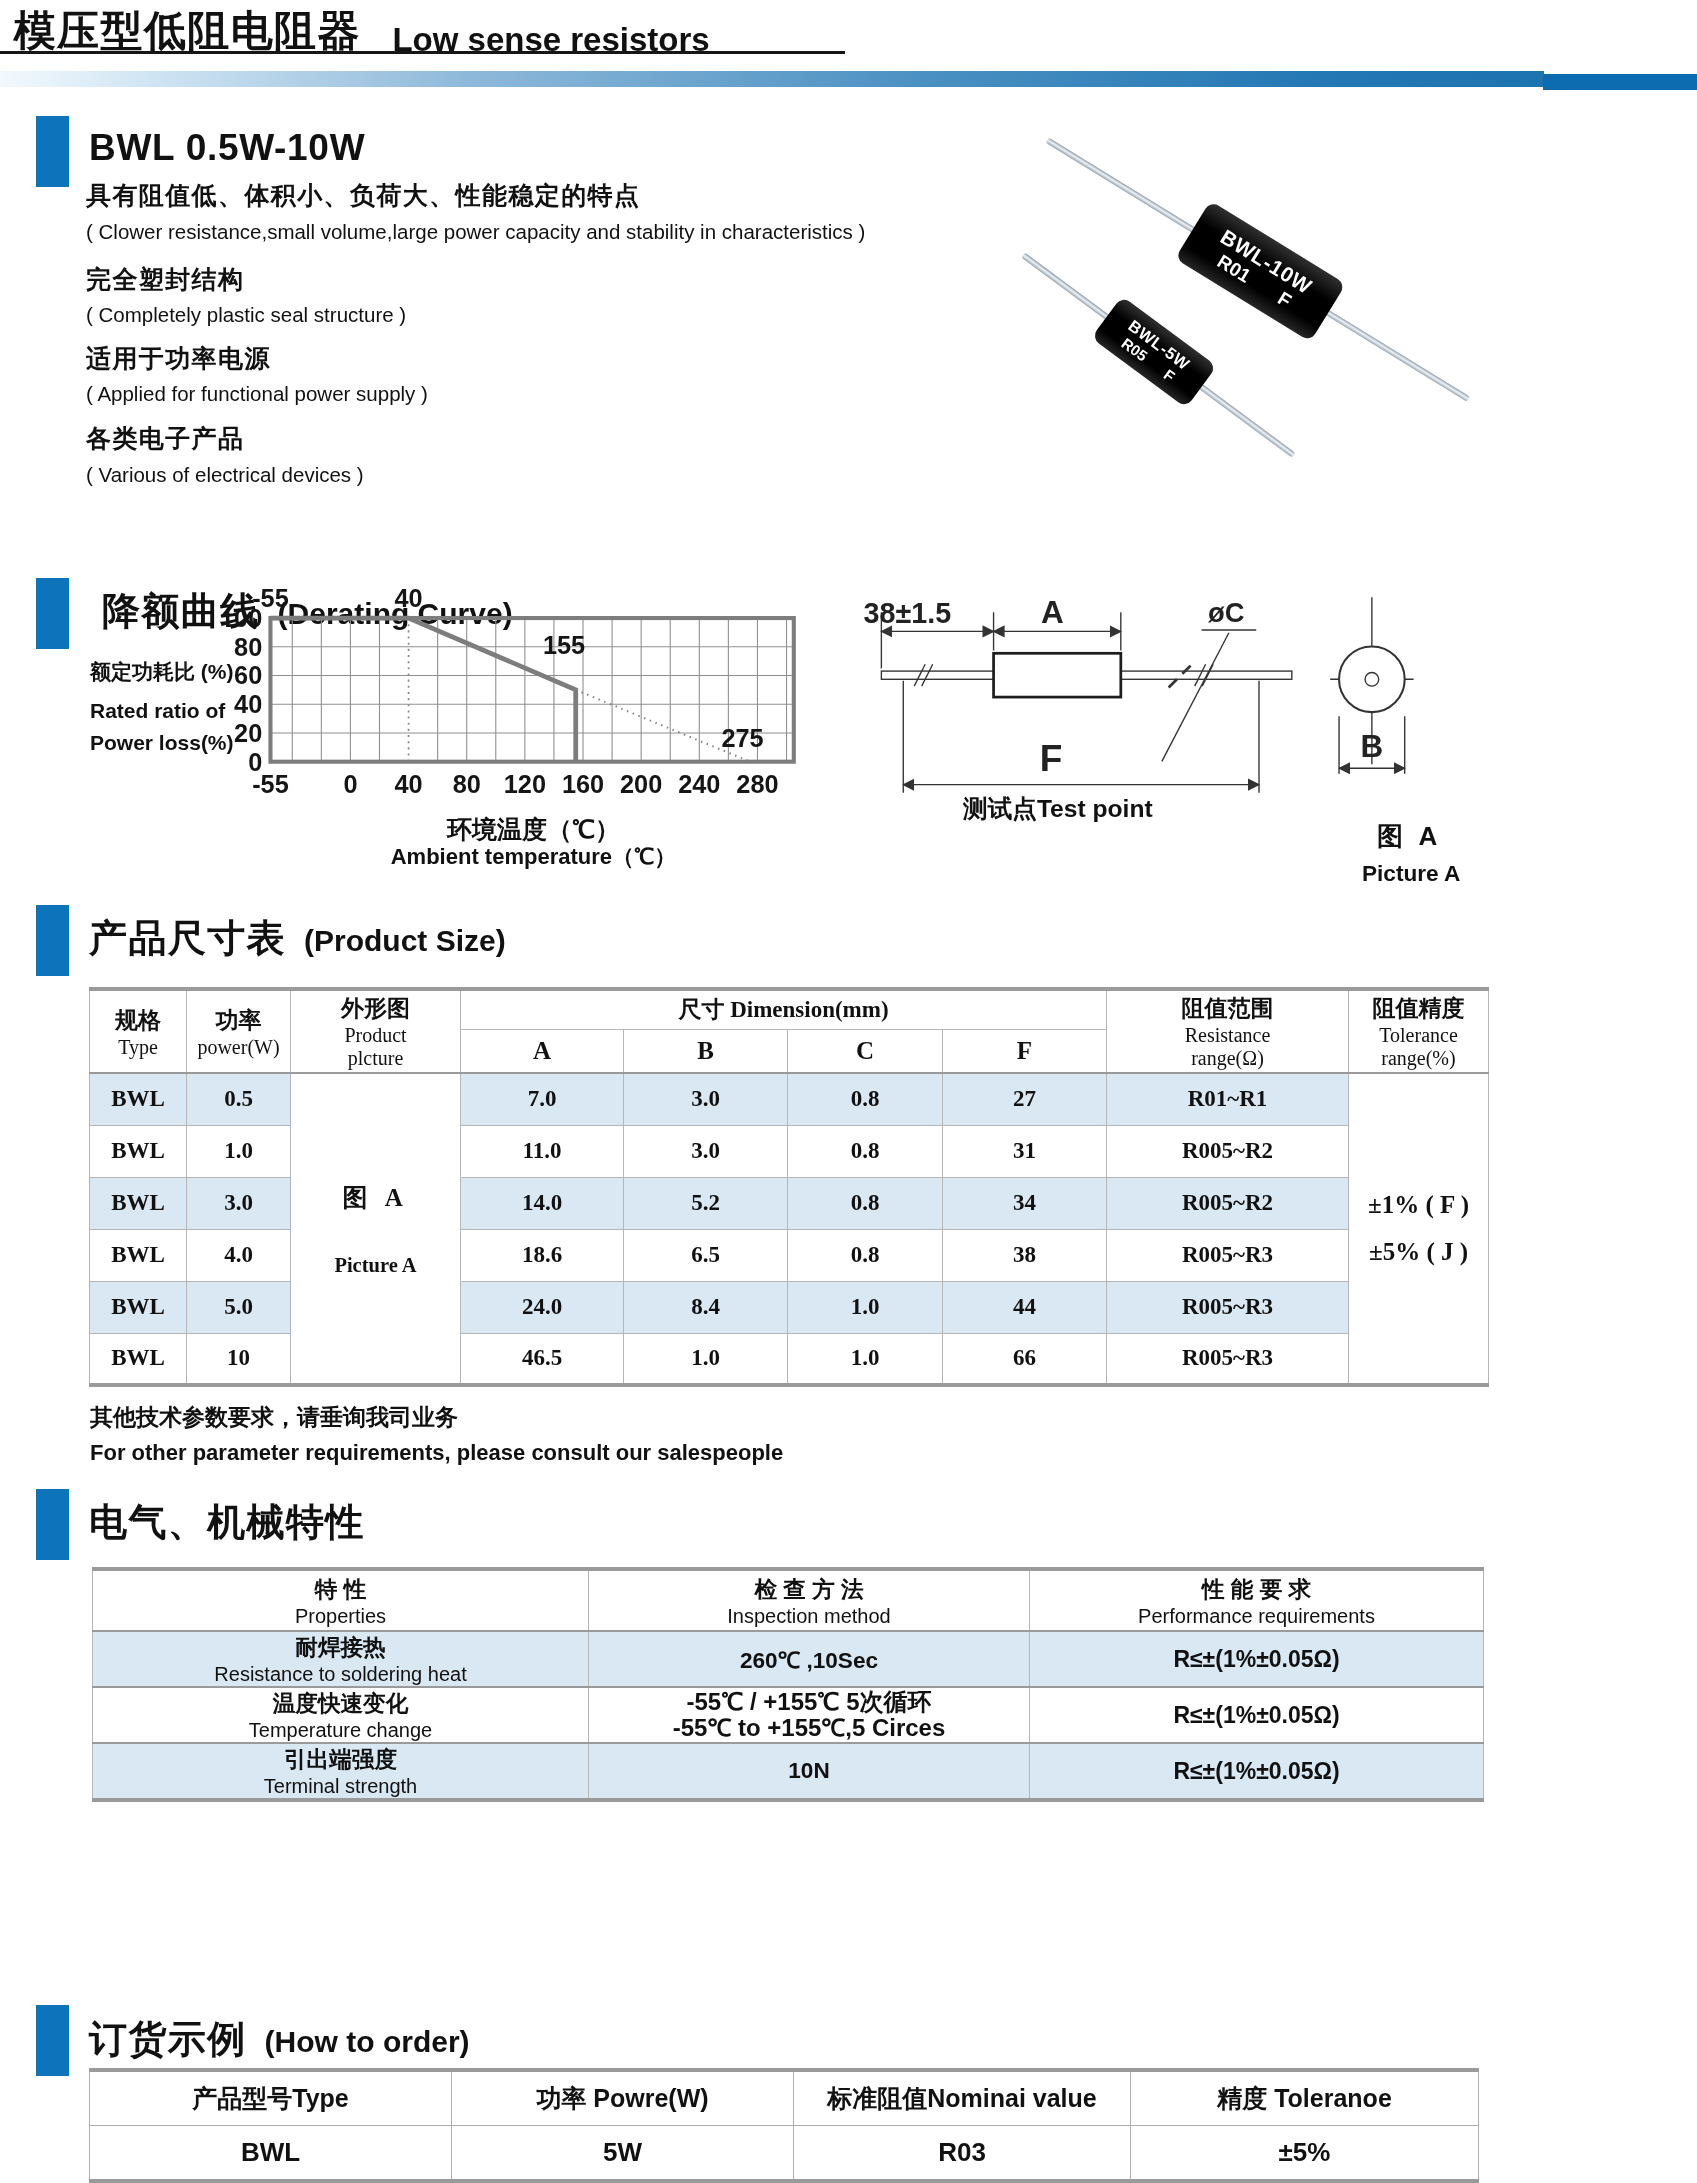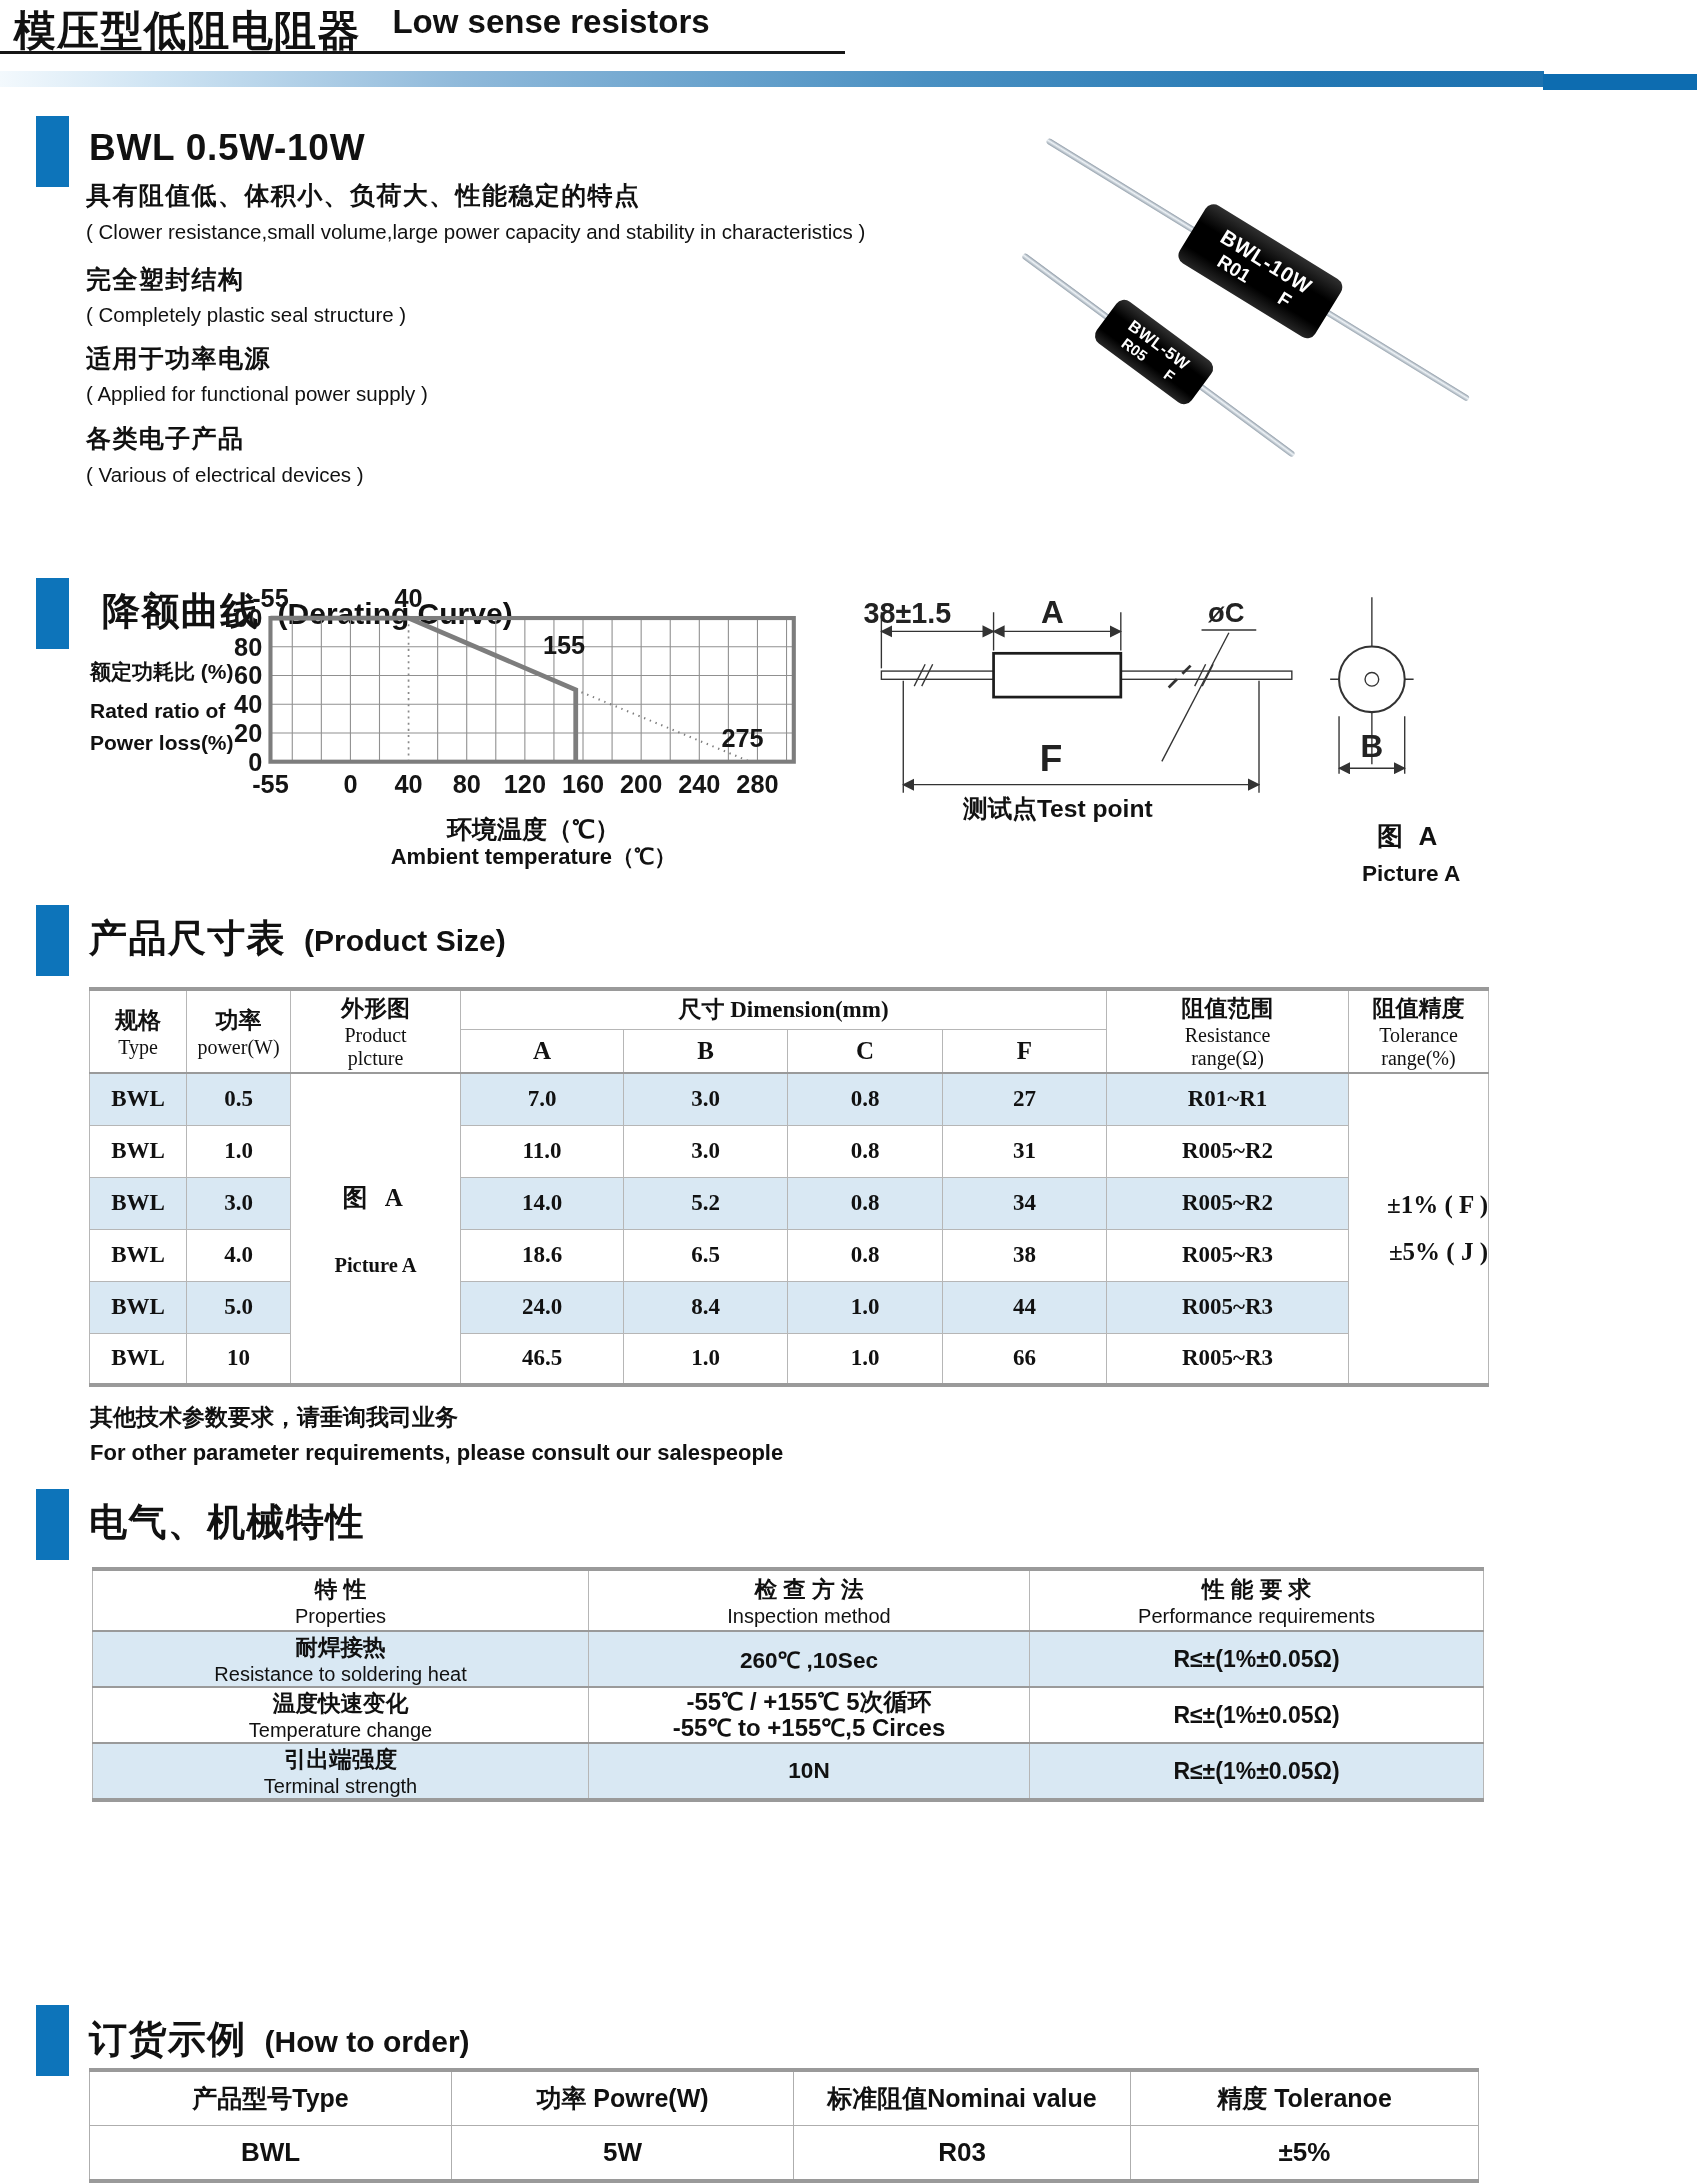--- a/index.html
+++ b/index.html
@@ -51,21 +51,21 @@
   .size-table thead tr.h1{height:40px;}
   .size-table thead tr.h2{height:44px;}
   .size-table tbody tr{height:52px;}
   .size-table tbody tr:first-child td{border-top:2.7px solid #9a9a9a;}
   .size-table td{font-size:23px;font-weight:600;}
   .size-table .sub-h{font-size:25px;font-weight:bold;}
   .size-table td.pic,.size-table td.tol{background:#fff;}
   .pic-wrap{display:flex;flex-direction:column;align-items:center;gap:40px;}
   .pic-zh{font-size:25px;font-weight:bold;letter-spacing:5.5px;}
   .pic-en{font-size:20.5px;font-weight:600;}
-  .tol-wrap{display:flex;flex-direction:column;align-items:flex-end;gap:19px;}
+  .tol-wrap{display:flex;flex-direction:column;align-items:center;gap:19px;}
   .tol-line{font-size:25px;font-weight:bold;}
   .note-zh{font-size:23px;font-weight:bold;}
   .note-en{font-size:22px;font-weight:600;}
   
   .props-table{border-top:4.8px solid #9a9a9a;border-bottom:4.8px solid #9a9a9a;}
   .props-table th,.props-table td{border-left:1.4px solid #b6b6b6;border-right:1.4px solid #b6b6b6;border-top:2.7px solid #9a9a9a;}
   .props-table thead th{border-top:none;height:59px;}
   .props-table tbody tr{height:53px;}
   .props-table .m{font-size:22.6px;font-weight:600;}
   .props-table .m2{font-size:24px;font-weight:600;line-height:1.1;}
@@ -76,21 +76,21 @@
   .order-table{border-top:4.8px solid #9a9a9a;border-bottom:4.8px solid #9a9a9a;}
   .order-table th,.order-table td{border:1.4px solid #aeaeae;}
   .order-table thead tr{height:55px;}
   .order-table tbody tr{height:56px;}
   .order-table th{font-size:25px;font-weight:bold;}
   .order-table td{font-size:26px;font-weight:bold;}
 </style>
 </head>
 <body>
 
-<div class="abs" style="left:13.7px;top:2.7px;display:flex;align-items:flex-start;gap:31.5px;">
+<div class="abs" style="left:13.7px;top:2.7px;display:flex;align-items:flex-end;gap:31.5px;">
   <span class="main-title-zh">模压型低阻电阻器</span>
   <span class="main-title-en">Low sense resistors</span>
 </div>
 <div class="abs title-rule" style="left:0;top:51px;width:845px;"></div>
 <div class="abs band band-main" style="left:0;top:71px;width:1544px;"></div>
 <div class="abs band band-end" style="left:1543px;top:74px;width:155px;"></div>
 
 <div class="abs sq" style="left:36px;top:116px;"></div>
 <div class="abs" style="left:89px;top:127px;font-size:37px;font-weight:bold;letter-spacing:0.7px;">BWL  0.5W-10W</div>
 

